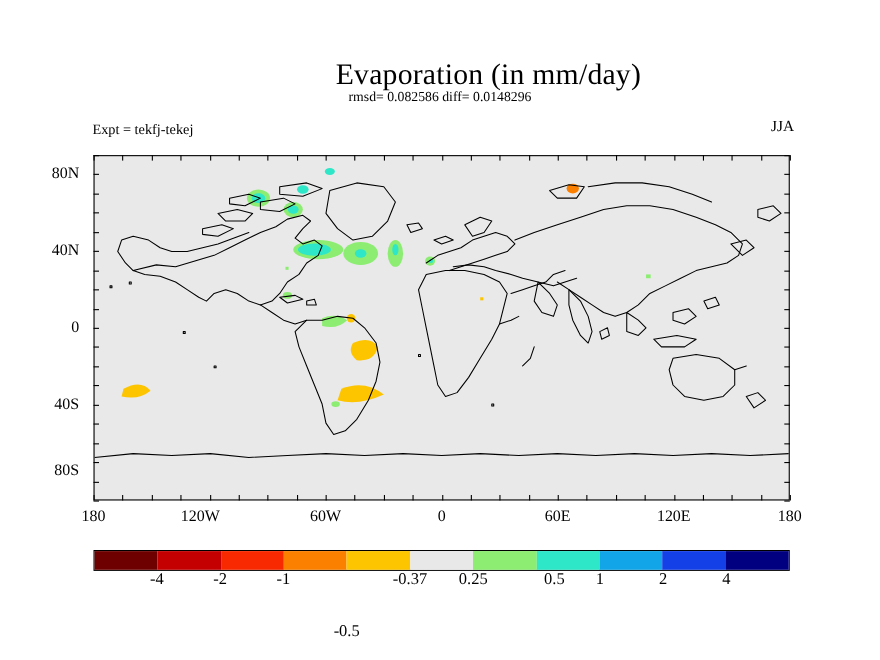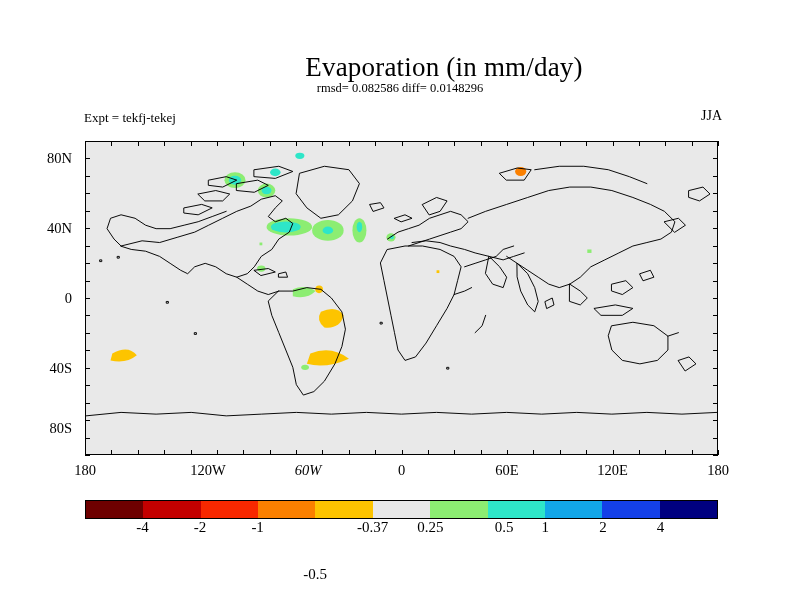--- a/index.html
+++ b/index.html
@@ -311,22 +311,22 @@
       <div class="tk tky" style="left: 713px; top: 193.333px;"></div>
       <div class="tk tky" style="left: 85px; top: 175.889px;"></div>
       <div class="tk tky" style="left: 713px; top: 175.889px;"></div>
       <div class="tk tky" style="left: 85px; top: 158.444px;"></div>
       <div class="tk tky" style="left: 713px; top: 158.444px;"></div>
       <div class="tk tky" style="left: 85px; top: 141px;"></div>
       <div class="tk tky" style="left: 713px; top: 141px;"></div>
     </div>
   <div id="xlabels">
       <div class="lblx" style="left: 85px;">180</div>
-      <div class="lblx" style="left: 208px;">120W</div>
-      <div class="lblx" style="left: 308px; font-style: italic;">60W</div>
+      <div class="lblx" style="left: 182px;">120W</div>
+      <div class="lblx" style="left: 296px;">60W</div>
       <div class="lblx" style="left: 401.5px;">0</div>
       <div class="lblx" style="left: 507px;">60E</div>
       <div class="lblx" style="left: 612.5px;">120E</div>
       <div class="lblx" style="left: 718px;">180</div>
     </div>
   <div id="ylabels">
       <div class="lbly" style="top: 158.444px;">80N</div>
       <div class="lbly" style="top: 228.222px;">40N</div>
       <div class="lbly" style="top: 298px;">0</div>
       <div class="lbly" style="top: 367.778px;">40S</div>

